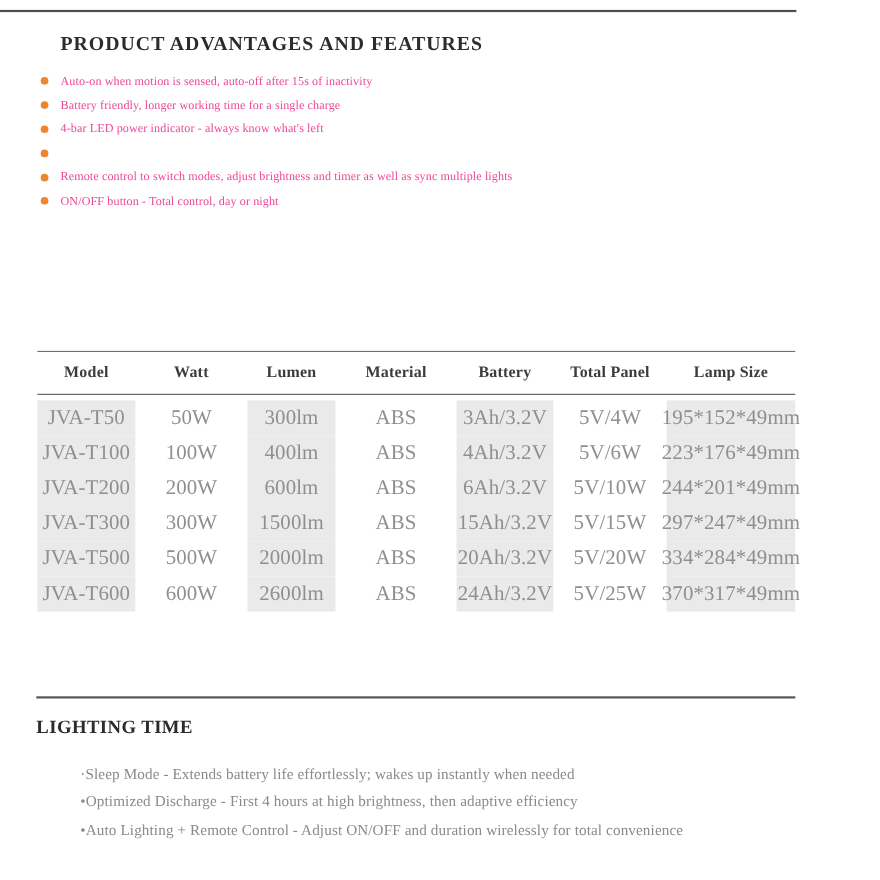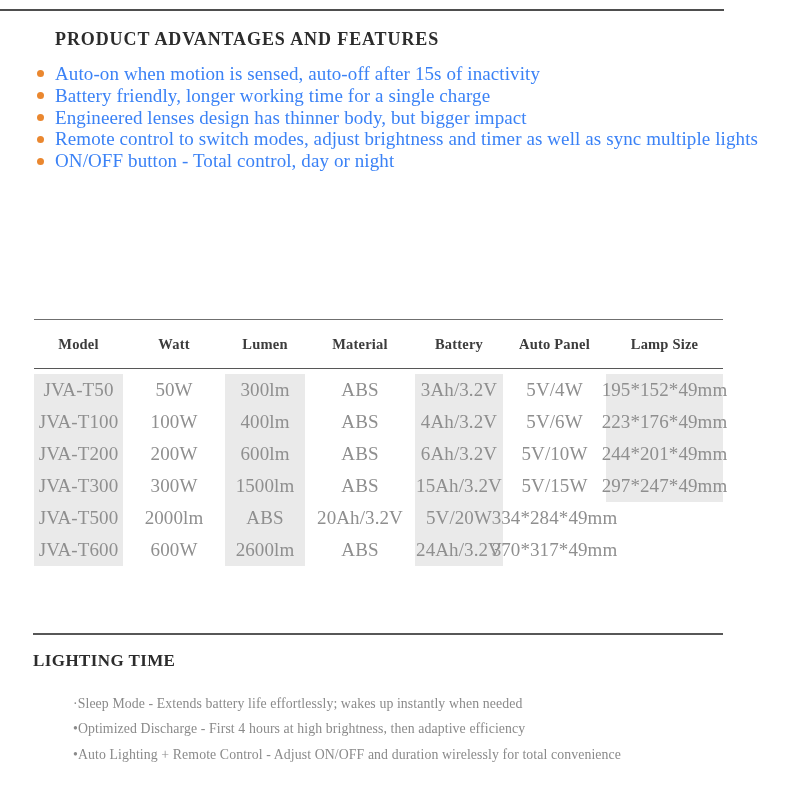--- a/index.html
+++ b/index.html
@@ -43,36 +43,36 @@
     height: 21.8px;
   }
   .bullet-dot {
     width: 7px; height: 7px;
     border-radius: 50%;
     background: #ea872f;
     flex: 0 0 7px;
     margin-right: 11px;
   }
   .feature-text {
-    font-size: 19px;
-    color: #3b82f6;
+    font-size: 11px;
+    color: #ec4899;
     letter-spacing: 0.1px;
     white-space: nowrap;
   }
 
   
   .spec-table {
     position: absolute;
     left: 34px; top: 319px;
     width: 689px;
   }
   .thead {
     display: grid;
     grid-template-columns: 89px 102px 80px 110px 88px 103px 117px;
-    height: 50px;
+    height: 40px;
     border-top: 1.5px solid #6f6f6f;
     border-bottom: 1.5px solid #575757;
     align-items: center;
   }
   .hcell {
     text-align: center;
     font-size: 14.5px;
     font-weight: 600;
     color: #3c3c3c;
     letter-spacing: 0.2px;
@@ -135,40 +135,43 @@
     <li>
       <span class="bullet-dot"></span>
       <span class="feature-text">Auto-on when motion is sensed, auto-off after 15s of inactivity</span>
     </li>
     <li>
       <span class="bullet-dot"></span>
       <span class="feature-text">Battery friendly, longer working time for a single charge</span>
     </li>
     <li>
       <span class="bullet-dot"></span>
-      <span class="feature-text">Engineered lenses design has thinner body, but bigger impact</span>
+      <span class="feature-text">4-bar LED power indicator - always know what's left</span>
+    </li>
+    <li>
+      <span class="bullet-dot"></span>
     </li>
     <li>
       <span class="bullet-dot"></span>
       <span class="feature-text">Remote control to switch modes, adjust brightness and timer as well as sync multiple lights</span>
     </li>
     <li>
       <span class="bullet-dot"></span>
       <span class="feature-text">ON/OFF button - Total control, day or night</span>
     </li>
   </ul>
 
   <div class="spec-table">
     <div class="thead">
       <div class="hcell">Model</div>
       <div class="hcell">Watt</div>
       <div class="hcell">Lumen</div>
       <div class="hcell">Material</div>
       <div class="hcell">Battery</div>
-      <div class="hcell">Auto Panel</div>
+      <div class="hcell">Total Panel</div>
       <div class="hcell">Lamp Size</div>
     </div>
     <div class="tbody">
       <div class="trow">
         <div class="cell">JVA-T50</div>
         <div class="cell">50W</div>
         <div class="cell">300lm</div>
         <div class="cell">ABS</div>
         <div class="cell">3Ah/3.2V</div>
         <div class="cell">5V/4W</div>
@@ -196,32 +199,34 @@
         <div class="cell">JVA-T300</div>
         <div class="cell">300W</div>
         <div class="cell">1500lm</div>
         <div class="cell">ABS</div>
         <div class="cell">15Ah/3.2V</div>
         <div class="cell">5V/15W</div>
         <div class="cell">297*247*49mm</div>
       </div>
       <div class="trow">
         <div class="cell">JVA-T500</div>
+        <div class="cell">500W</div>
         <div class="cell">2000lm</div>
         <div class="cell">ABS</div>
         <div class="cell">20Ah/3.2V</div>
         <div class="cell">5V/20W</div>
         <div class="cell">334*284*49mm</div>
       </div>
       <div class="trow">
         <div class="cell">JVA-T600</div>
         <div class="cell">600W</div>
         <div class="cell">2600lm</div>
         <div class="cell">ABS</div>
         <div class="cell">24Ah/3.2V</div>
+        <div class="cell">5V/25W</div>
         <div class="cell">370*317*49mm</div>
       </div>
     </div>
   </div>
 
   <div class="section-divider"></div>
 
   <h2 class="lighting-title">LIGHTING TIME</h2>
 
   <div class="lighting-list">

